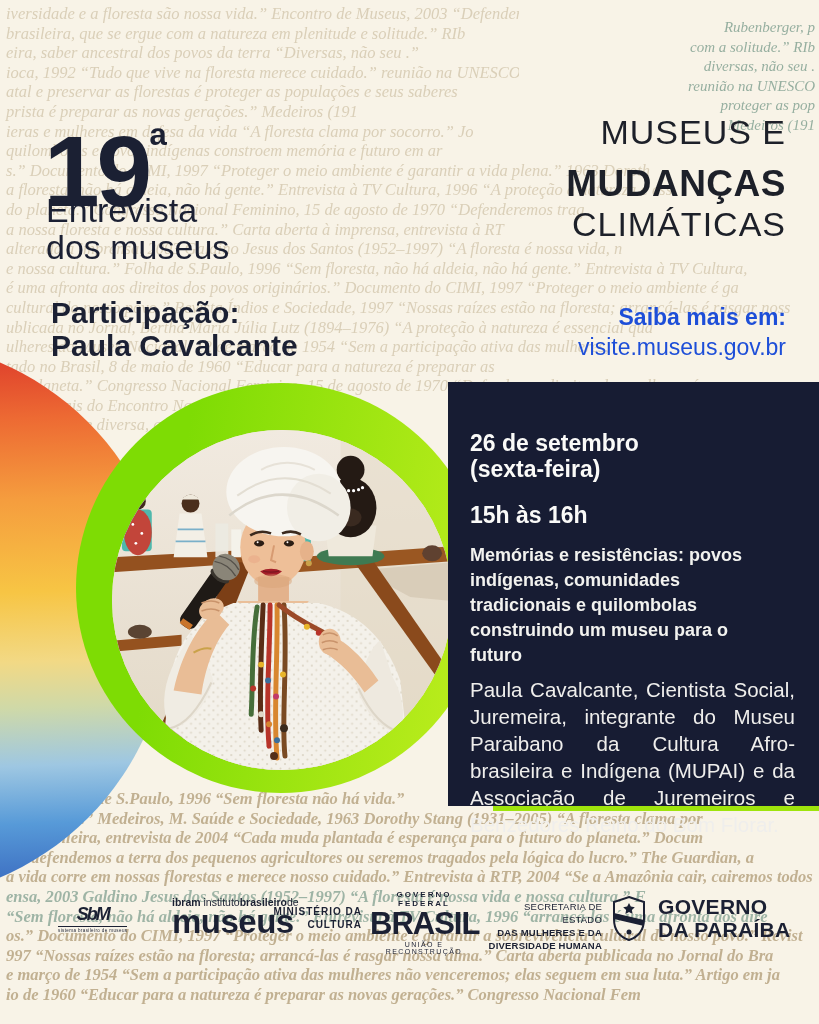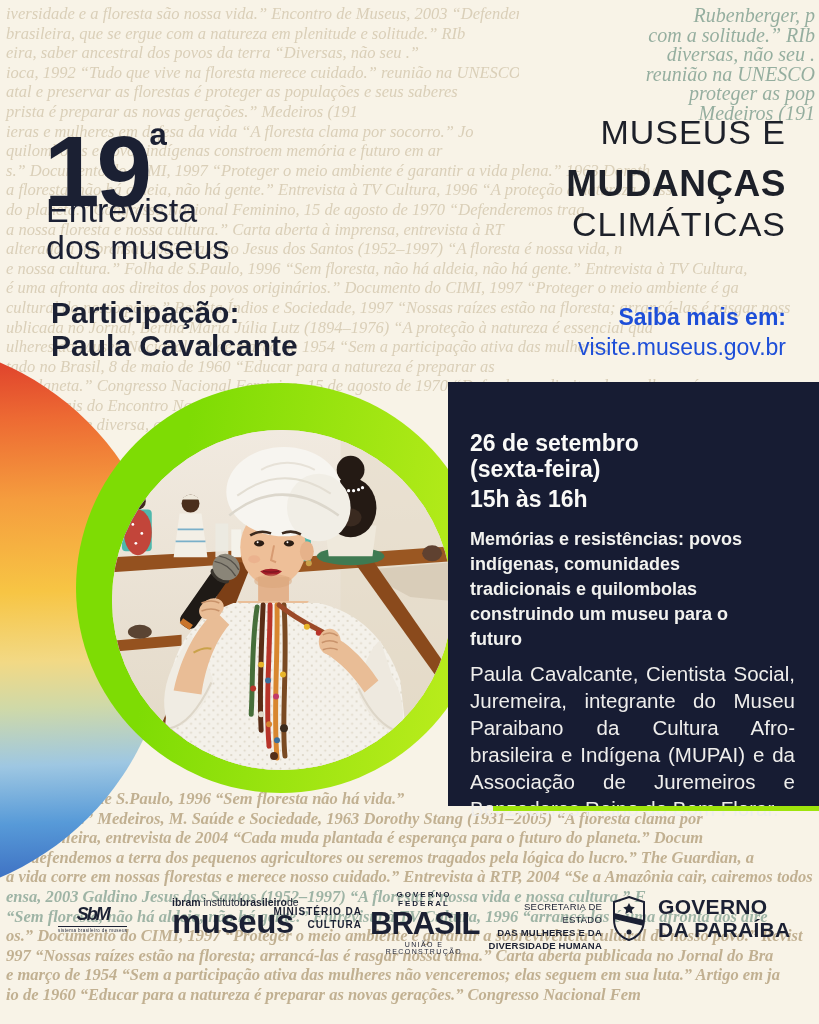--- a/index.html
+++ b/index.html
@@ -8,39 +8,39 @@
 
   
   .wm{position:absolute;left:0;right:0;font-family:"Liberation Serif",serif;font-style:italic;z-index:1;}
   .wm-top{top:4px;}
   .wm-bottom{top:789px;}
   .wm-line{height:19.6px;line-height:19.6px;font-size:16.5px;white-space:nowrap;overflow:hidden;
            color:rgba(176,158,120,0.42);padding:0 6px;}
   .wm-top .wm-line:nth-child(-n+6){margin-right:300px;}
   .wm-bottom .wm-line{color:rgba(156,132,88,0.60);font-weight:600;}
   .wm-bottom .wm-line:nth-child(6),.wm-bottom .wm-line:nth-child(7){color:rgba(84,128,112,0.55);}
-  .wm-corner{position:absolute;top:6px;right:4px;z-index:1;text-align:right;
+  .wm-corner{position:absolute;top:18px;right:4px;z-index:1;text-align:right;
              font-family:"Liberation Serif",serif;font-style:italic;
-             color:rgba(84,128,112,0.60);font-size:20px;line-height:19.6px;white-space:nowrap;}
+             color:rgba(84,128,112,0.60);font-size:15px;line-height:19.6px;white-space:nowrap;}
 
   
   .blob{position:absolute;left:-390px;top:340px;width:560px;height:560px;border-radius:50%;z-index:2;
         background:linear-gradient(178deg,#dd3b2b 4%,#ed6a33 16%,#f59d3e 30%,#f7c544 46%,
                    #f2d985 58%,#cfd9a8 66%,#9ec7e2 76%,#579ad8 86%,#3d6fc2 96%);}
   .green-circle{position:absolute;left:76px;top:383px;width:410px;height:410px;border-radius:50%;z-index:3;
         background:linear-gradient(100deg,#7edc04 25%,#b9ec1c 90%);}
   .photo-circle{position:absolute;left:112px;top:430px;width:340px;height:340px;border-radius:50%;
         overflow:hidden;z-index:4;background:#ece4d6;}
   .photo-circle svg{display:block;}
 
   
   .navy-box{position:absolute;left:448px;top:382px;width:371px;height:424px;background:#171c33;z-index:5;
             box-sizing:border-box;padding:48px 24px 0 22px;}
   .ev-date{font-size:23px;font-weight:700;line-height:26px;color:#fafaf8;}
-  .ev-time{margin-top:4px;font-size:23px;font-weight:700;line-height:26px;color:#fafaf8;}
+  .ev-time{margin-top:20px;font-size:23px;font-weight:700;line-height:26px;color:#fafaf8;}
   .ev-title{margin-top:15px;width:292px;font-size:18px;font-weight:700;line-height:25px;color:#f2f2ef;}
   .ev-bio{margin-top:8px;width:325px;font-size:20.5px;line-height:27px;color:#efeeec;text-align:justify;}
   .lime-strip{position:absolute;left:493px;top:806px;width:326px;height:5px;background:#9fe40c;z-index:6;}
 
   
   .edition{position:absolute;left:44px;top:96px;z-index:6;color:#1b2033;font-weight:800;
            font-size:100px;letter-spacing:-3px;line-height:100px;}
   .edition .ordinal{font-size:48px;vertical-align:44px;letter-spacing:0;}
   .title{position:absolute;left:46px;top:192px;z-index:6;color:#1b2033;font-size:34px;
          font-weight:500;line-height:37px;}

